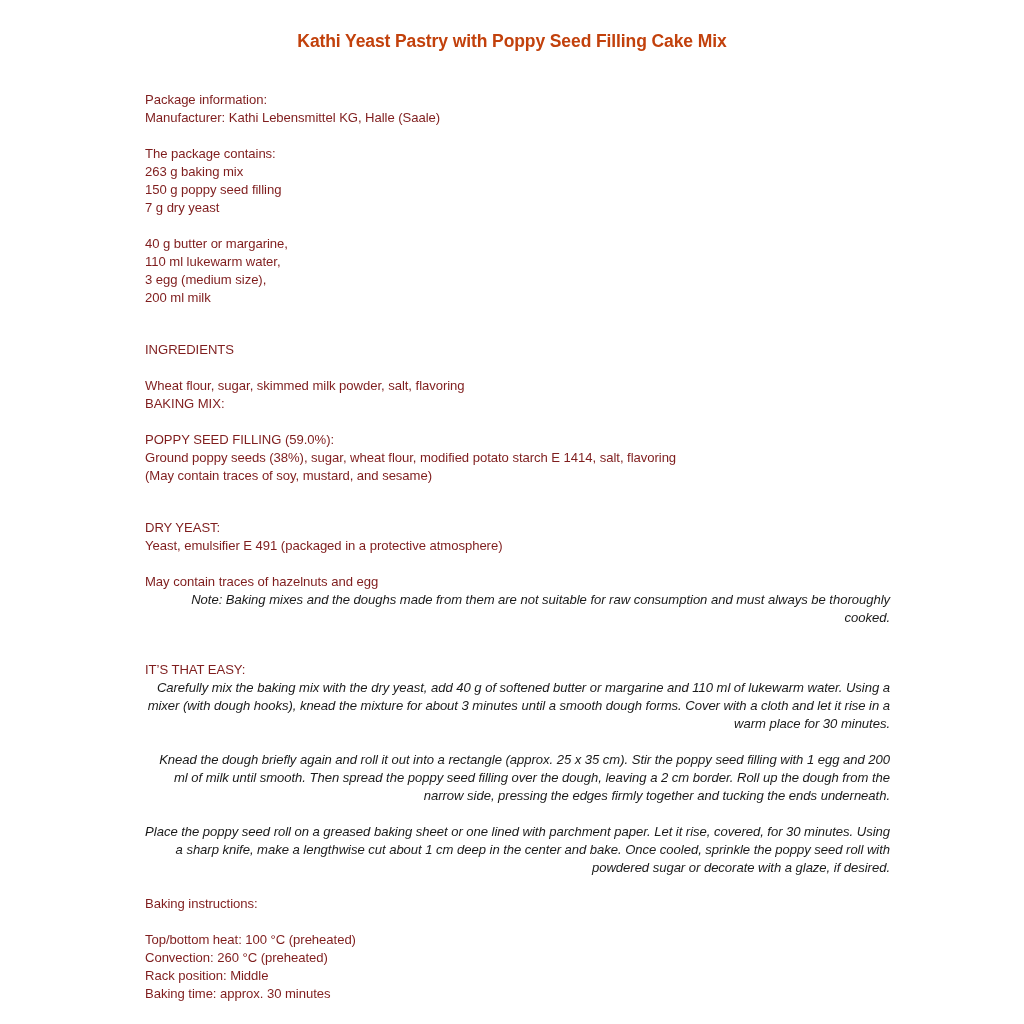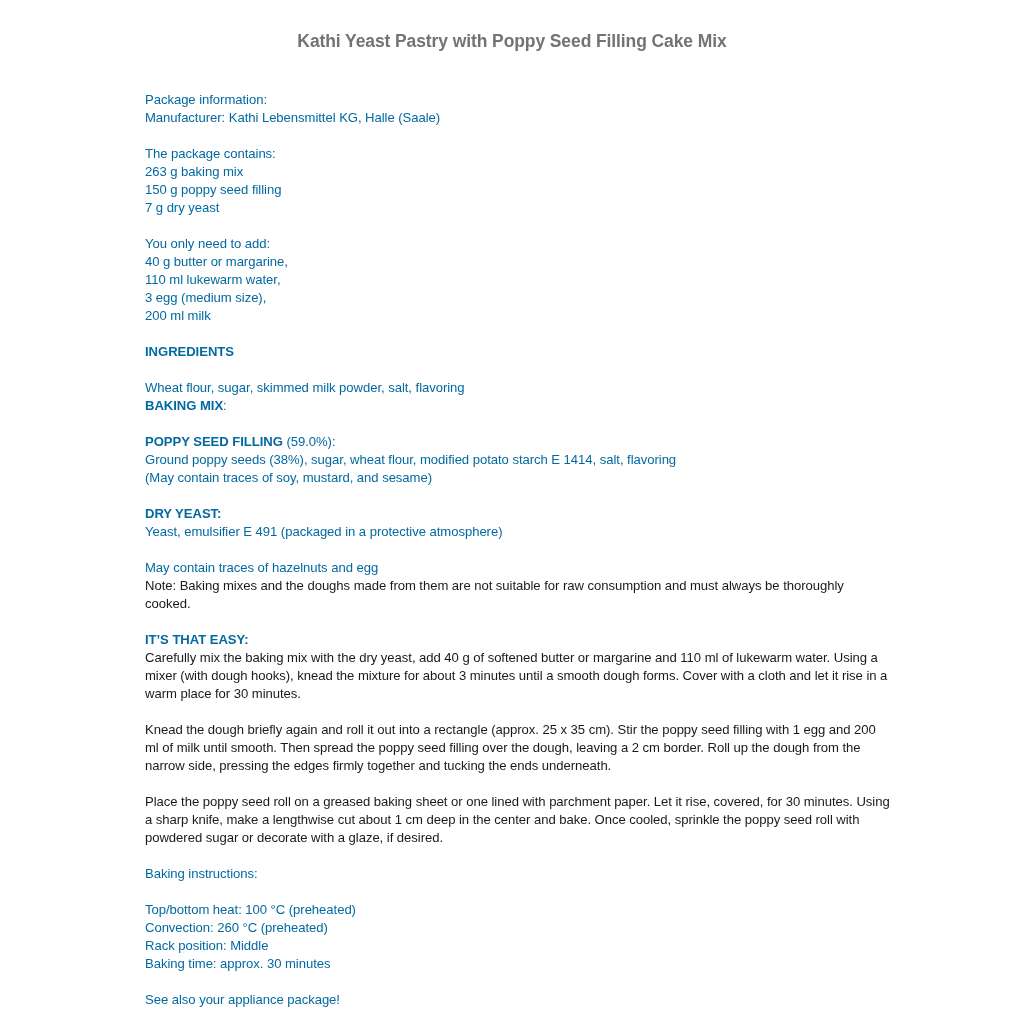--- a/index.html
+++ b/index.html
@@ -23,47 +23,49 @@
   }
   .doc-title {
     position: absolute;
     top: 31px;
     left: 0;
     width: 1024px;
     text-align: center;
     font-size: 17.5px;
     font-weight: bold;
     letter-spacing: -0.1px;
-    color: #737373;
+    color: #c2410c;
   }
   .body-block {
     position: absolute;
     top: 91px;
     left: 145px;
     width: 745px;
   }
   .line {
     font-size: 13.1px;
     line-height: 18px;
-    color: #0369a1;
+    color: #7f1d1d;
     white-space: pre-wrap;
     letter-spacing: -0.05px;
   }
   .spacer {
     height: 18px;
   }
   .bold {
-    font-weight: bold;
+    font-weight: normal;
+    margin-top: 16px;
   }
   .para {
     font-size: 13.1px;
     line-height: 18px;
     color: #1a1a1a;
     letter-spacing: -0.05px;
-    text-align: left;
+    text-align: right;
+    font-style: italic;
   }
 </style>
 </head>
 <body>
 
 <div class="page">
 
   <div class="doc-title">Kathi Yeast Pastry with Poppy Seed Filling Cake Mix</div>
 
   <div class="body-block">
@@ -73,21 +75,20 @@
 
     <div class="spacer"></div>
 
     <div class="line">The package contains:</div>
     <div class="line">263 g baking mix</div>
     <div class="line">150 g poppy seed filling</div>
     <div class="line">7 g dry yeast</div>
 
     <div class="spacer"></div>
 
-    <div class="line">You only need to add:</div>
     <div class="line">40 g butter or margarine,</div>
     <div class="line">110 ml lukewarm water,</div>
     <div class="line">3 egg (medium size),</div>
     <div class="line">200 ml milk</div>
 
     <div class="spacer"></div>
 
     <div class="line bold">INGREDIENTS</div>
 
     <div class="spacer"></div>

